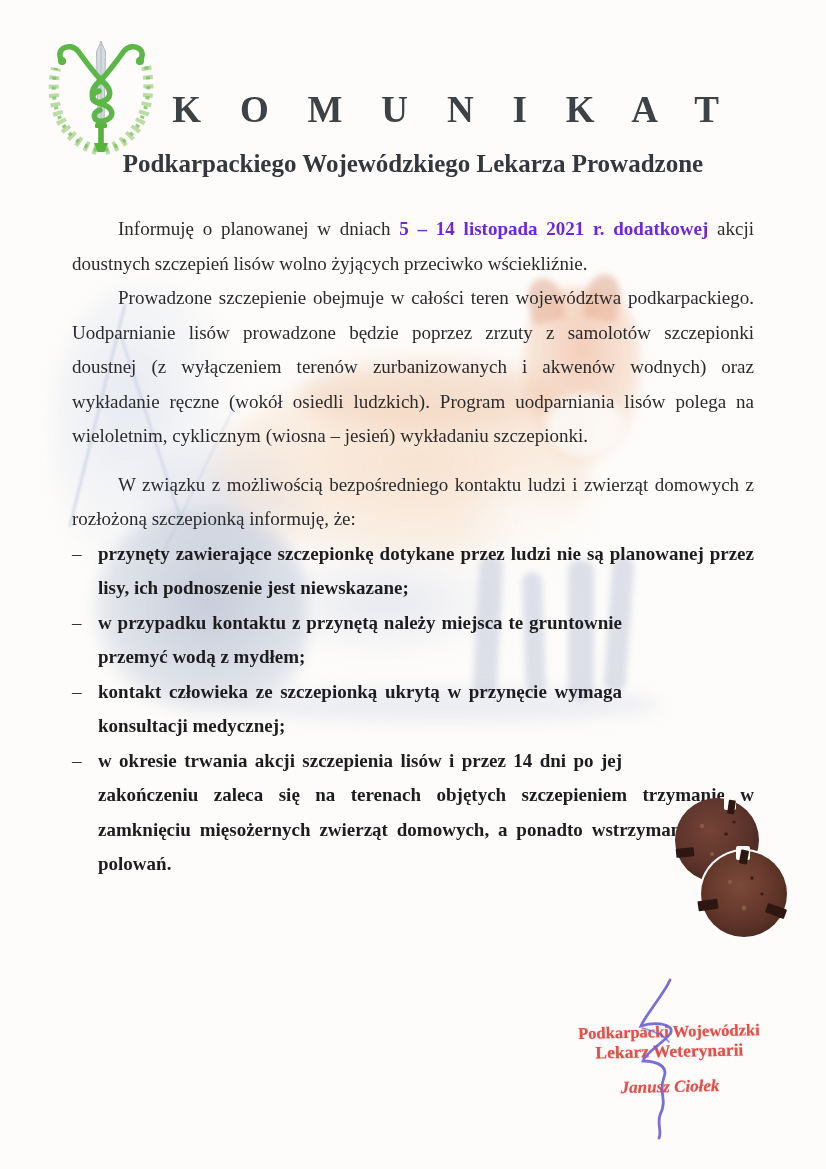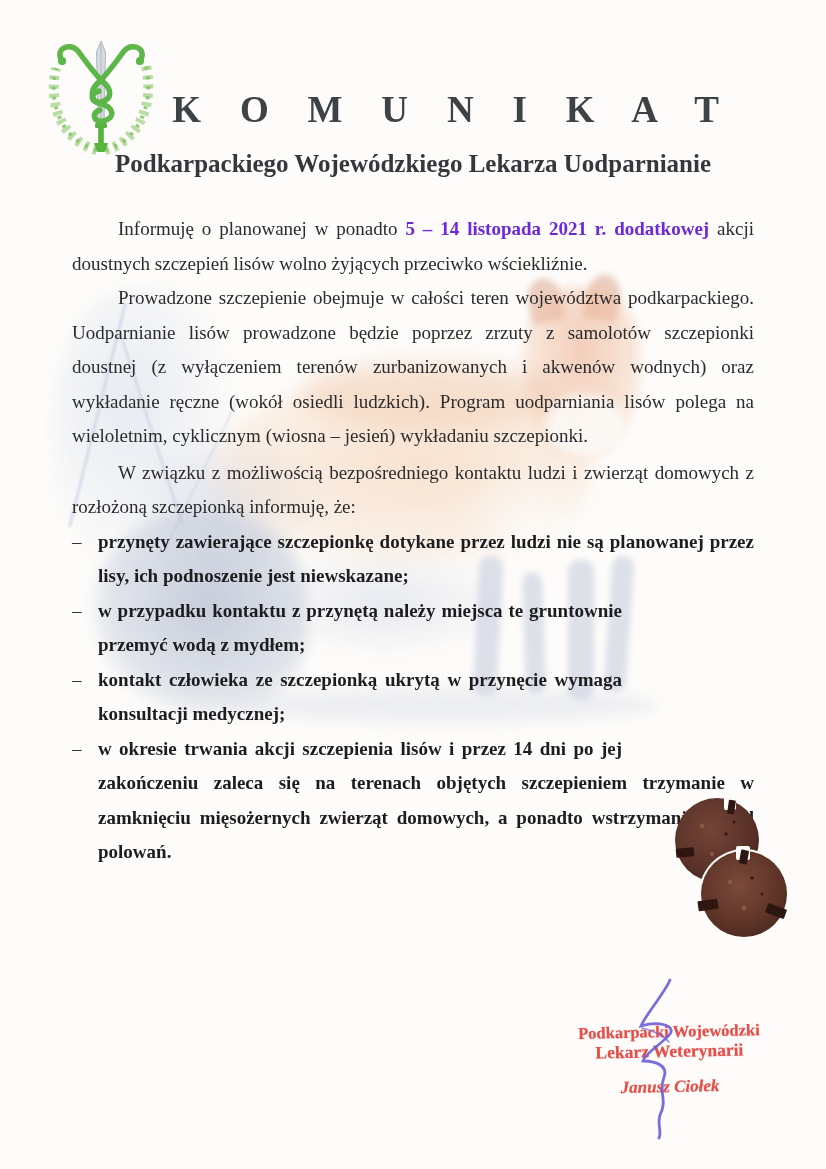--- a/index.html
+++ b/index.html
@@ -53,21 +53,21 @@
   .subtitle{
     position:absolute;left:0;right:0;top:150px;z-index:2;
     text-align:center;font-size:25px;font-weight:bold;color:#34383c;
   }
   
   .bodytext{
     position:absolute;left:72px;right:72px;top:212px;z-index:2;
     font-size:19px;line-height:34.5px;color:#2b2b2d;text-align:justify;
   }
   .bodytext p{margin:0;text-indent:46px;}
-  .bodytext p.gap{margin-top:2px;}
+  .bodytext p.gap{margin-top:14px;}
   .b{font-weight:bold;color:#6d28d9;}
   ul.bullets{list-style:none;margin:0;padding:0;}
   ul.bullets li{position:relative;padding-left:26px;font-weight:bold;color:#1d1d20;}
   ul.bullets .dash{position:absolute;left:0;top:0;font-weight:normal;color:#2b2b2d;}
   .bait-spacer{float:right;width:122px;height:162px;margin-left:10px;}
   
   .bait{position:absolute;left:652px;top:782px;width:150px;height:160px;z-index:3;}
   
   .stamp{
     position:absolute;left:562px;top:1022px;width:215px;z-index:3;
@@ -120,24 +120,24 @@
     <rect x="57.2" y="92" width="5.6" height="15" fill="#58b23e"></rect>
     <polygon points="53,107 67,107 63.5,116 56.5,116" fill="#58b23e"></polygon>
 
     <path d="M22,26 C12,14 28,5 37,15 C45,26 53,37 61,45 C72,54 71,63 60,66 C50,68 48,58 58,55" fill="none" stroke="#5cb648" stroke-width="5.5" stroke-linecap="round"></path>
     <path d="M98,26 C108,14 92,5 83,15 C75,26 67,37 59,45 C48,54 49,65 60,68 C73,71 75,82 62,85 C52,87 50,76 59,74" fill="none" stroke="#5cb648" stroke-width="5.5" stroke-linecap="round"></path>
     <circle cx="21" cy="25" r="4" fill="#5cb648"></circle>
     <circle cx="99" cy="25" r="4" fill="#5cb648"></circle>
   </svg>
 
   <div class="title">K O M U N I K A T</div>
-  <div class="subtitle">Podkarpackiego Wojewódzkiego Lekarza Uodparnianie</div>
+  <div class="subtitle">Podkarpackiego Wojewódzkiego Lekarza Prowadzone</div>
 
   <div class="bodytext">
-    <p><span>Informuję o planowanej w ponadto  </span><span class="b">5 – 14 listopada 2021 r. dodatkowej</span><span> akcji doustnych szczepień lisów wolno żyjących przeciwko wściekliźnie.</span></p>
+    <p><span>Informuję o planowanej w dniach  </span><span class="b">5 – 14 listopada 2021 r. dodatkowej</span><span> akcji doustnych szczepień lisów wolno żyjących przeciwko wściekliźnie.</span></p>
 
     <p>Prowadzone szczepienie obejmuje w całości teren województwa podkarpackiego. Uodparnianie lisów prowadzone będzie poprzez zrzuty z samolotów szczepionki doustnej (z wyłączeniem terenów zurbanizowanych i akwenów wodnych) oraz wykładanie ręczne (wokół osiedli ludzkich). Program uodparniania lisów polega na wieloletnim, cyklicznym (wiosna – jesień) wykładaniu szczepionki.</p>
 
 
     <p class="gap">W związku z możliwością bezpośredniego kontaktu ludzi i zwierząt domowych z rozłożoną szczepionką informuję, że:</p>
 
     <ul class="bullets">
       <li>
         <span class="dash">–</span>
         <span>przynęty zawierające szczepionkę dotykane przez ludzi nie są planowanej przez lisy, ich podnoszenie jest niewskazane;</span>

